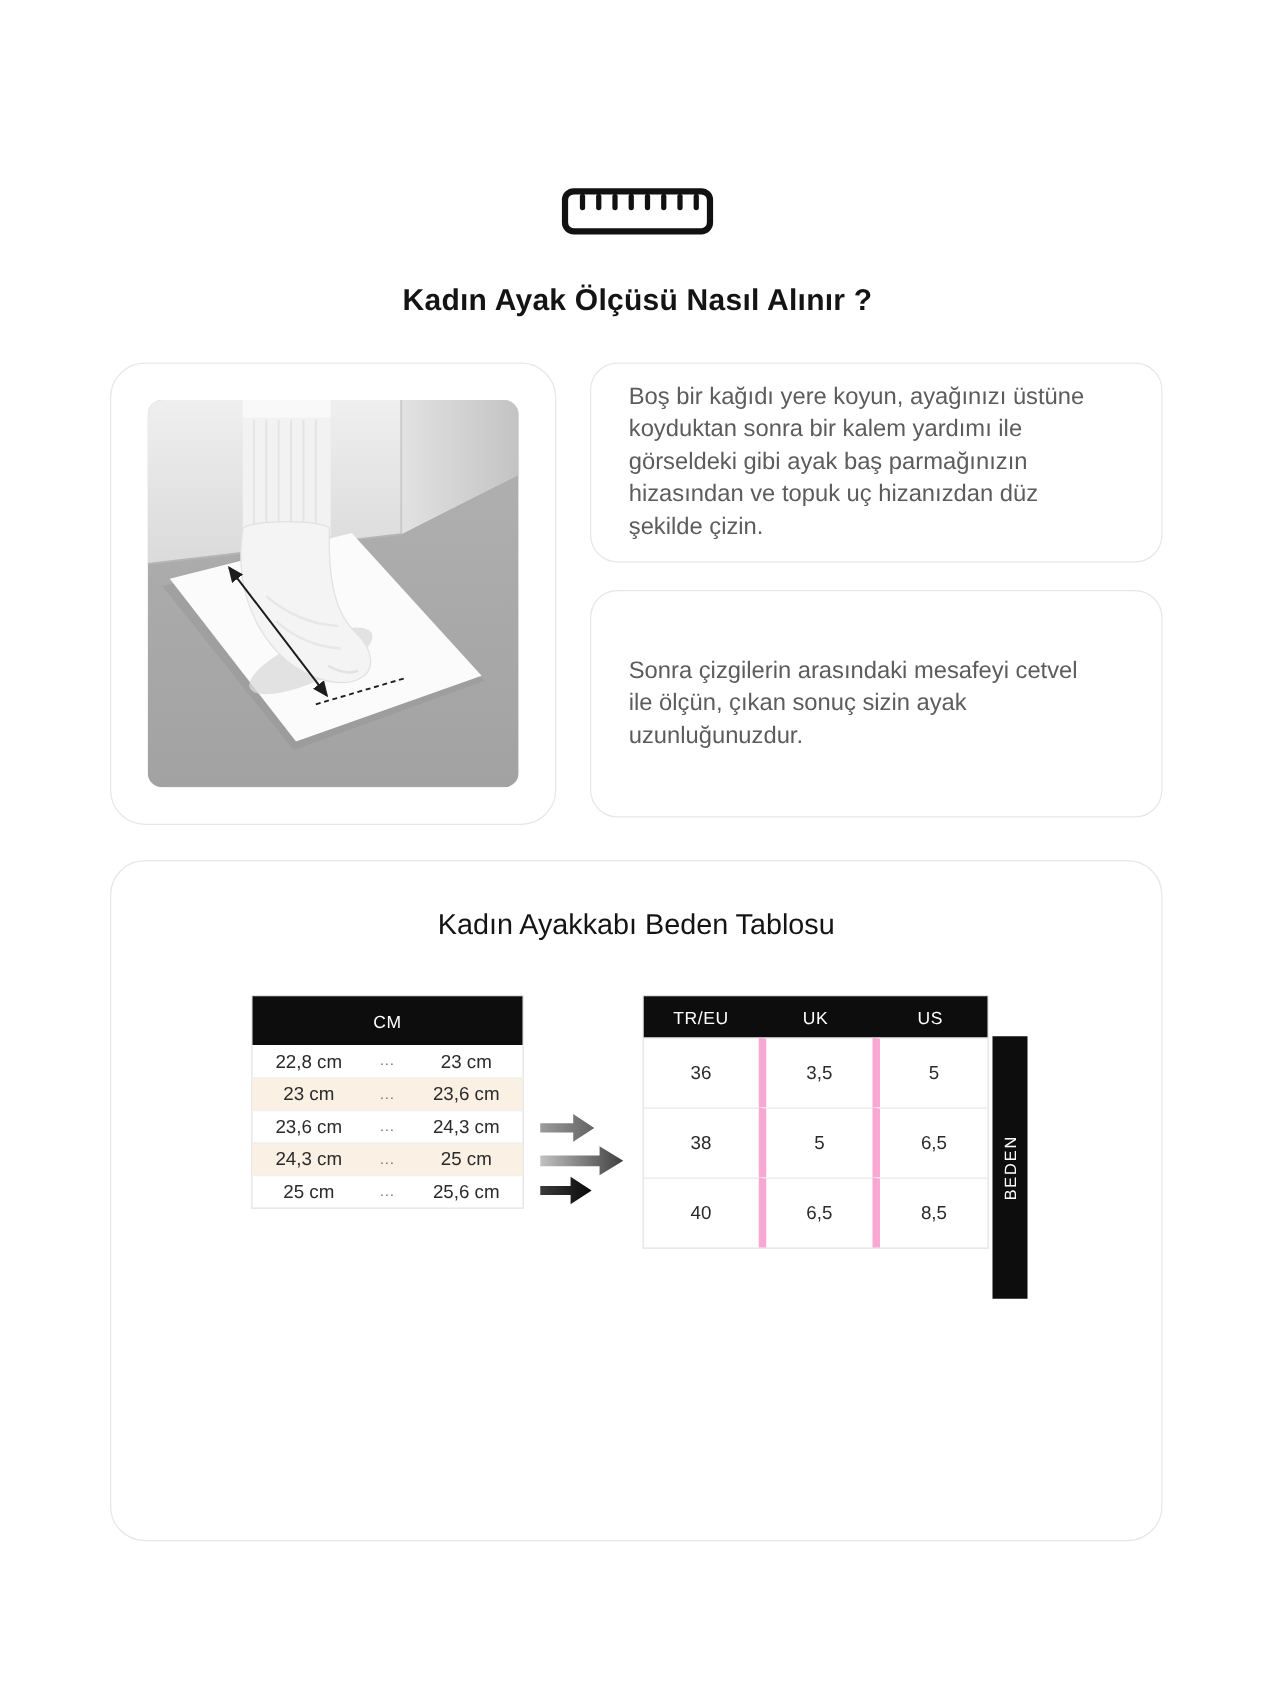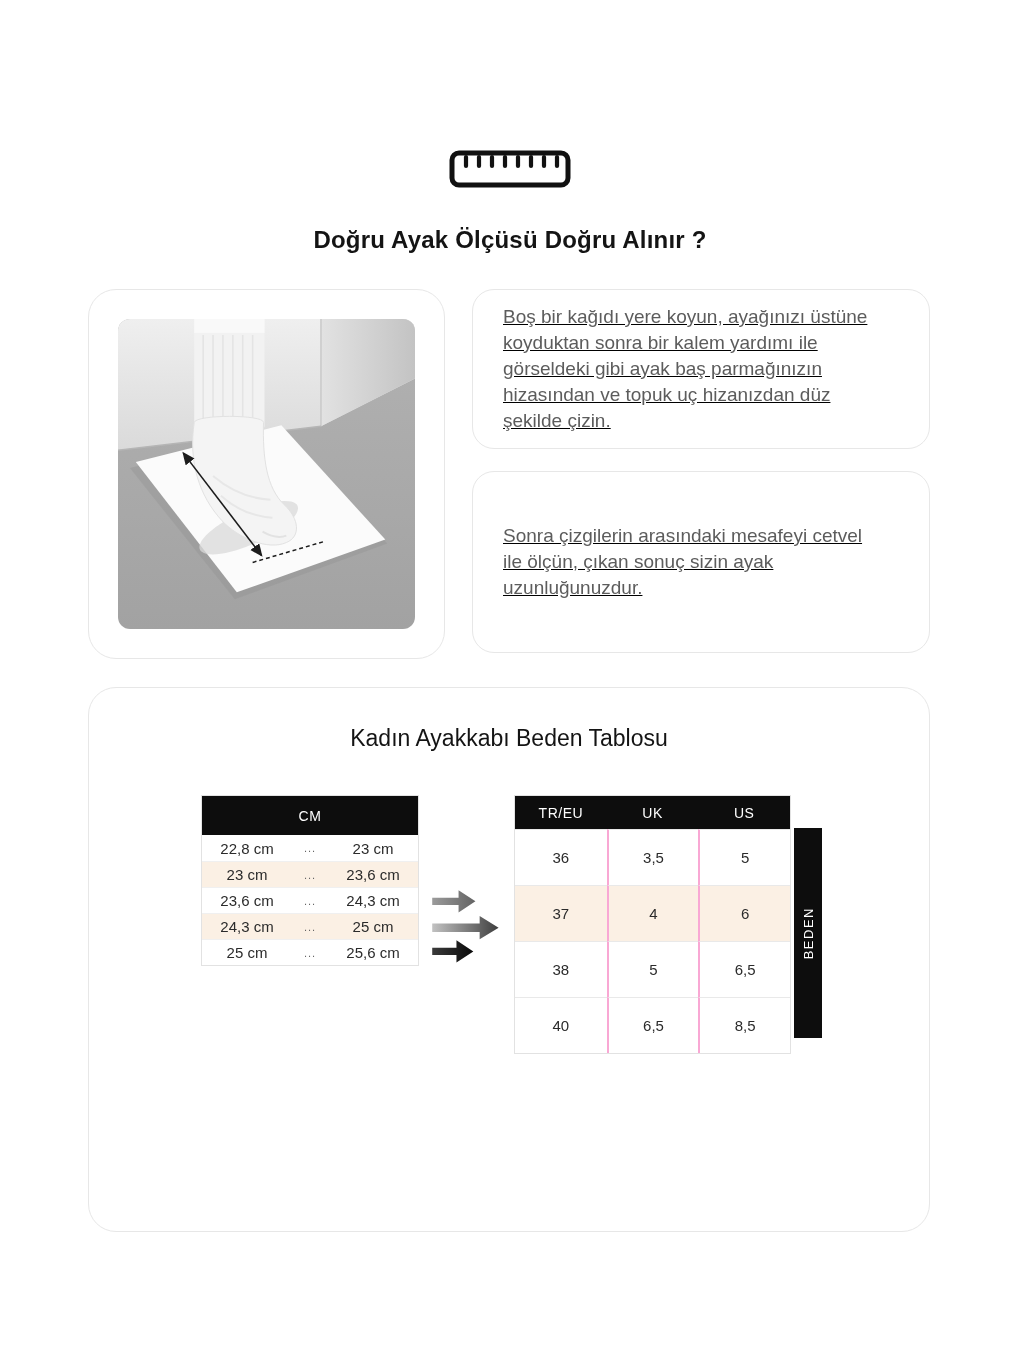--- a/index.html
+++ b/index.html
@@ -37,21 +37,21 @@
     border: 1px solid var(--card-border);
     border-radius: 28px;
     padding: 29px;
   }
   .photo-frame {
     width: 100%; height: 100%;
     border-radius: 12px;
     overflow: hidden;
   }
   .photo-frame svg { display: block; width: 100%; height: 100%; }
-  .text-col { flex: 1; display: flex; flex-direction: column; gap: 22px; text-decoration: underline; }
+  .text-col { flex: 1; display: flex; flex-direction: column; gap: 22px; }
   .text-card {
     border: 1px solid var(--card-border);
     border-radius: 22px;
     padding: 16px 52px 16px 30px;
     display: flex; align-items: center;
   }
   .text-card.first { height: 160px; }
   .text-card.second { height: 182px; justify-content: flex-end; }
   .text-card p {
     font-size: 19px; line-height: 26px;
@@ -104,21 +104,21 @@
   .conv-row {
     height: 56px;
     display: grid; grid-template-columns: 1fr 1fr 1fr;
     align-items: stretch; text-align: center;
     font-size: 15px; font-weight: 500; color: var(--value-text);
   }
   .conv-row > span {
     display: flex; align-items: center; justify-content: center;
     border-top: 1px solid #e9e9e9;
   }
-  .conv-row > span + span { border-left: 2px solid #f9a8d4; }
+  .conv-row > span + span { border-left: 6px solid #f9a8d4; }
   .cm-row + .cm-row { border-top: 1px solid #f0f0f0; }
   .row-alt { background: var(--row-highlight); }
   .arrows-col {
     width: 95px;
     display: flex; justify-content: center;
     padding-top: 90px;
   }
   .beden-bar {
     width: 28px; height: 210px;
     margin-top: 33px; margin-left: 3px;
@@ -146,21 +146,21 @@
         <line x1="43" y1="7" x2="43" y2="16"></line>
         <line x1="56" y1="7" x2="56" y2="16"></line>
         <line x1="69" y1="7" x2="69" y2="16"></line>
         <line x1="82" y1="7" x2="82" y2="16"></line>
         <line x1="95" y1="7" x2="95" y2="16"></line>
         <line x1="108" y1="7" x2="108" y2="16"></line>
       </g>
     </svg>
   </div>
 
-  <h1 class="page-title">Doğru Ayak Ölçüsü Doğru Alınır ?</h1>
+  <h1 class="page-title">Kadın Ayak Ölçüsü Nasıl Alınır ?</h1>
 
   <div class="measure-row">
 
     <div class="photo-card">
       <div class="photo-frame">
         <svg viewBox="0 0 300 312" preserveAspectRatio="none" aria-hidden="true">
           <defs>
             <linearGradient id="floorG" x1="0" y1="0" x2="0" y2="1">
               <stop offset="0" stop-color="#b2b2b2"></stop>
                 <stop offset="1" stop-color="#a2a2a2"></stop>
@@ -283,25 +283,20 @@
         <div class="conv-header">
           <span>TR/EU</span>
           <span>UK</span>
           <span>US</span>
         </div>
         <div class="conv-row">
           <span>36</span>
           <span>3,5</span>
           <span>5</span>
         </div>
-        <div class="conv-row row-alt">
-          <span>37</span>
-          <span>4</span>
-          <span>6</span>
-        </div>
         <div class="conv-row">
           <span>38</span>
           <span>5</span>
           <span>6,5</span>
         </div>
         <div class="conv-row">
           <span>40</span>
           <span>6,5</span>
           <span>8,5</span>
         </div>

